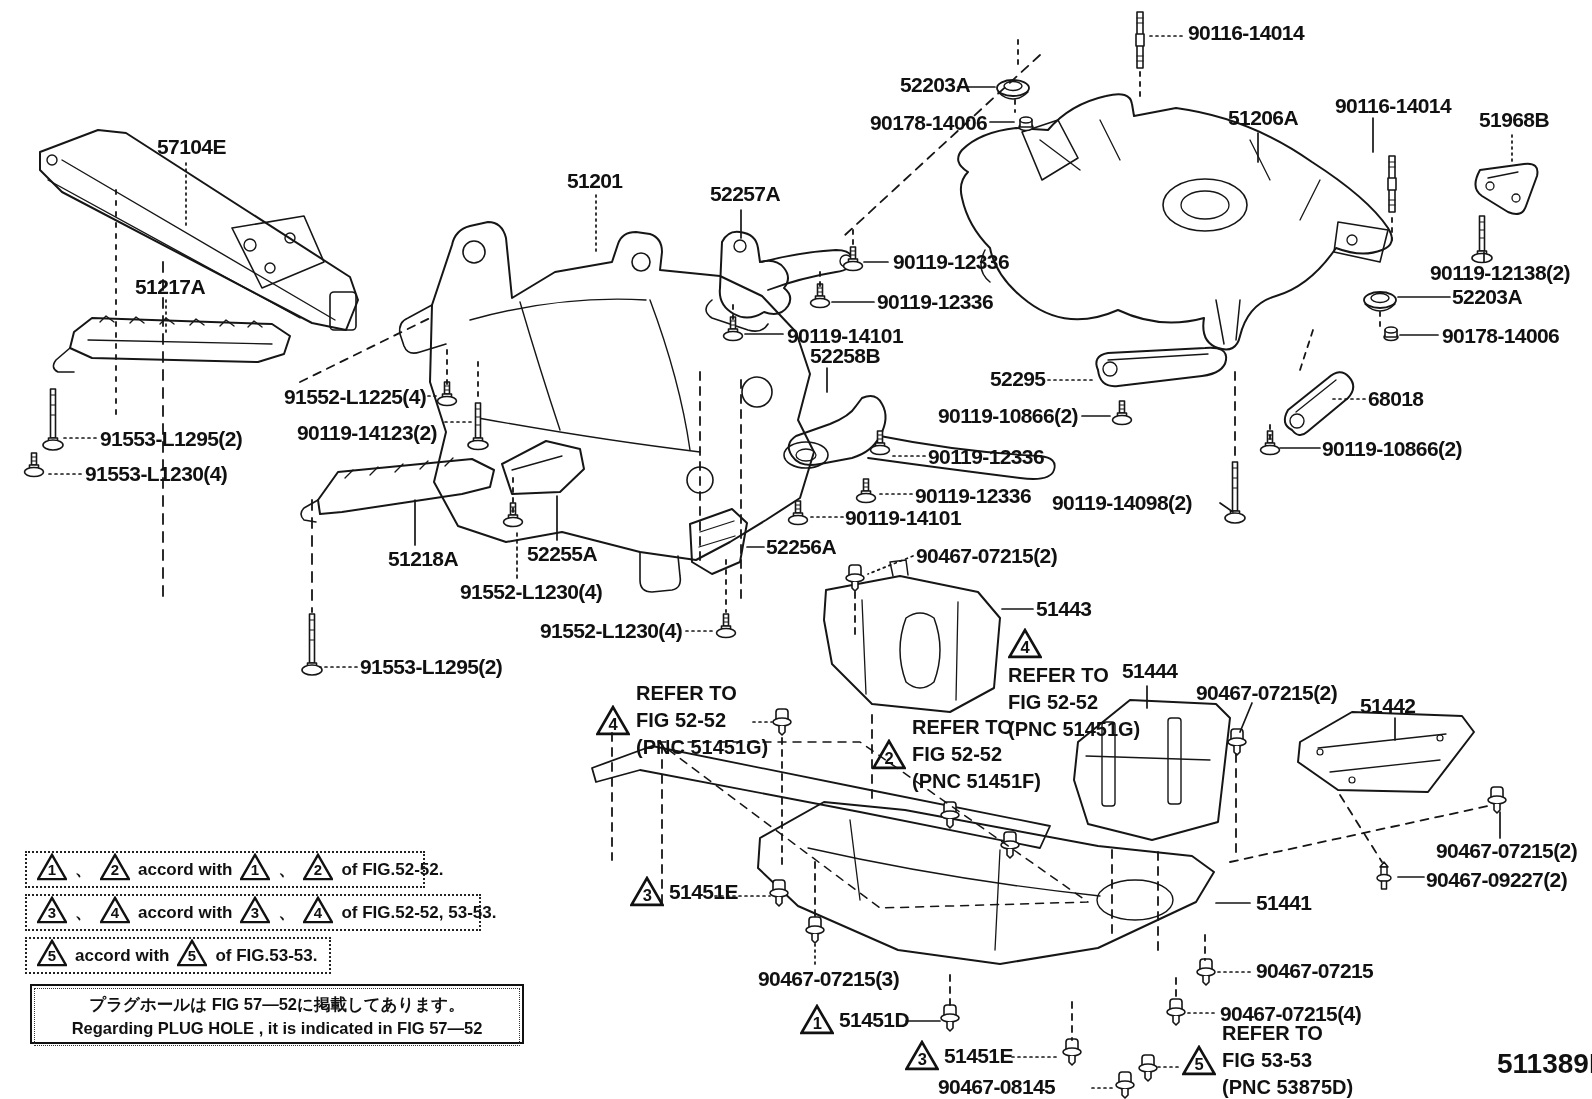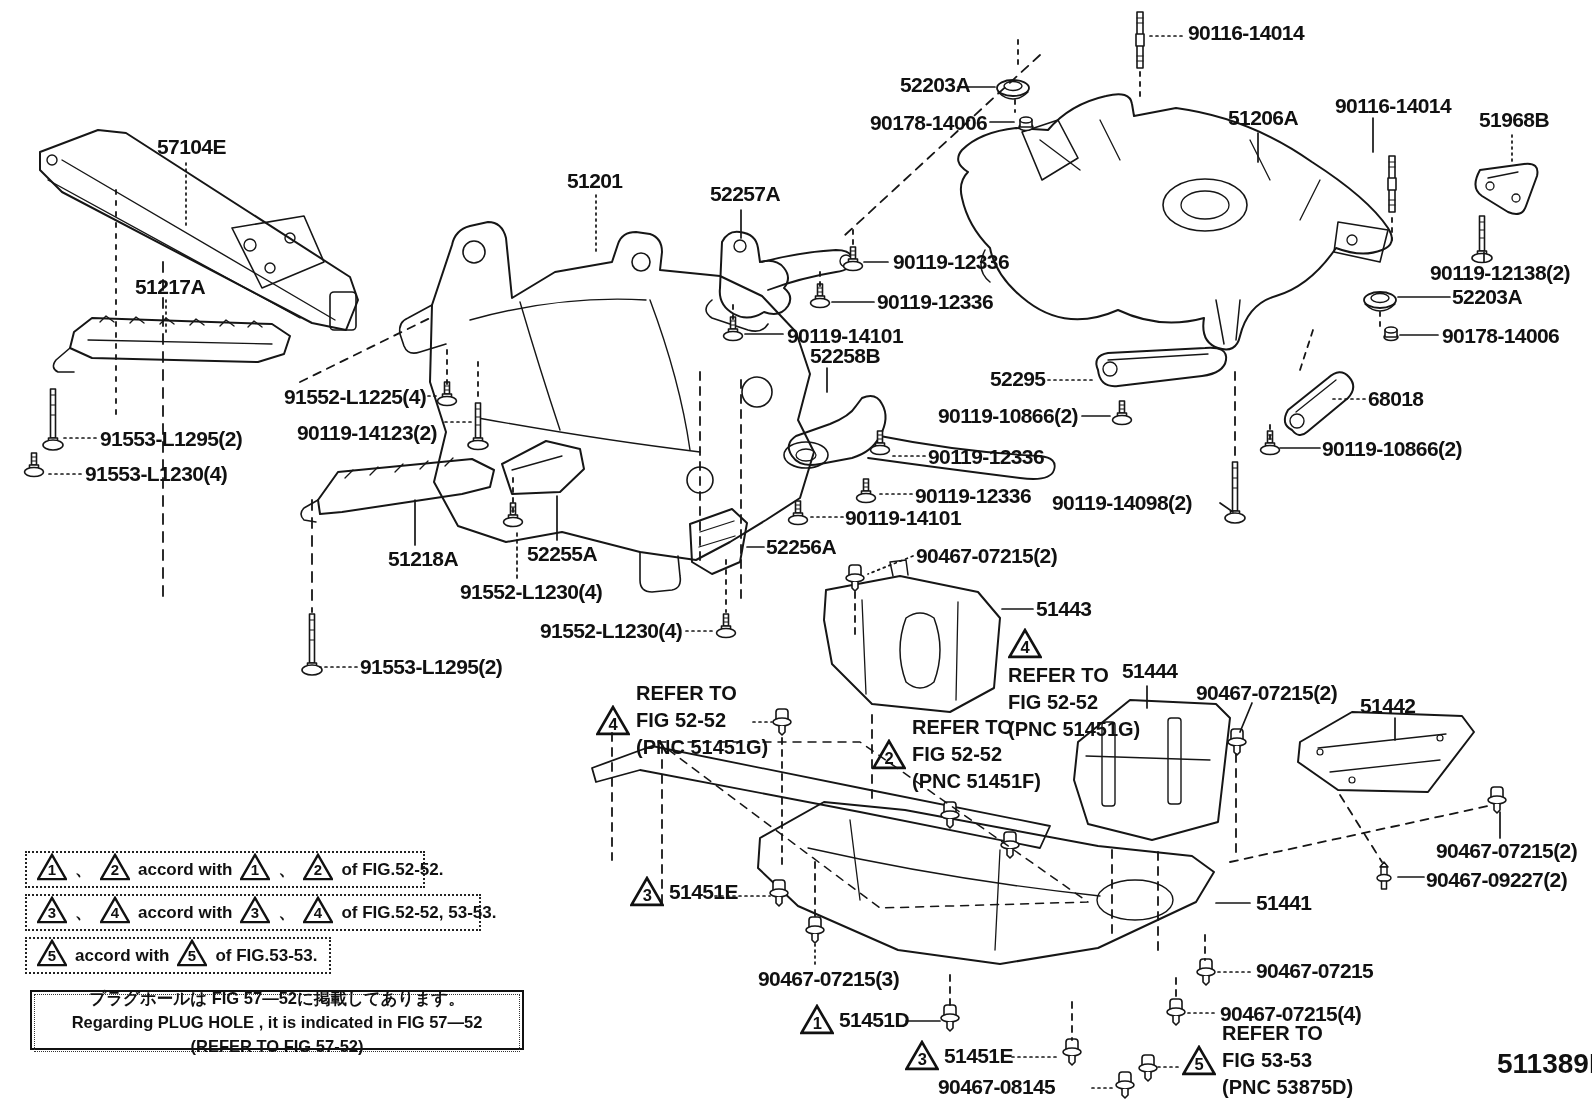--- a/index.html
+++ b/index.html
@@ -600,21 +600,20 @@
           </svg></span>
         <span>accord with</span>
         <span class="lgtri"><svg class="tri-svg" width="30" height="28" viewBox="0 0 32 30">
             <polygon points="16,2 31,28 1,28" fill="none" stroke="#111" stroke-width="2.6"></polygon>
             <text x="16" y="24" text-anchor="middle" font-size="16" font-weight="bold" fill="#111" font-family="Liberation Sans, sans-serif">5</text>
           </svg></span>
         <span>of FIG.53-53.</span>
       </div>
     </div>
 
-<div class="plug-note" id="plug-note" style="left: 30px; top: 984px; width: 494px; height: 60px; margin-top: 6px;">
+<div class="plug-note" id="plug-note" style="left: 30px; top: 984px; width: 494px; height: 60px;">
   <div class="plug-inner">
     <div>プラグホールは FIG 57—52に掲載してあります。</div>
     <div>Regarding PLUG HOLE , it is indicated in FIG 57—52</div>
-    <div>(REFER TO FIG 57-52)</div>
   </div>
 </div>
 
 </div>
 
 </body></html>

